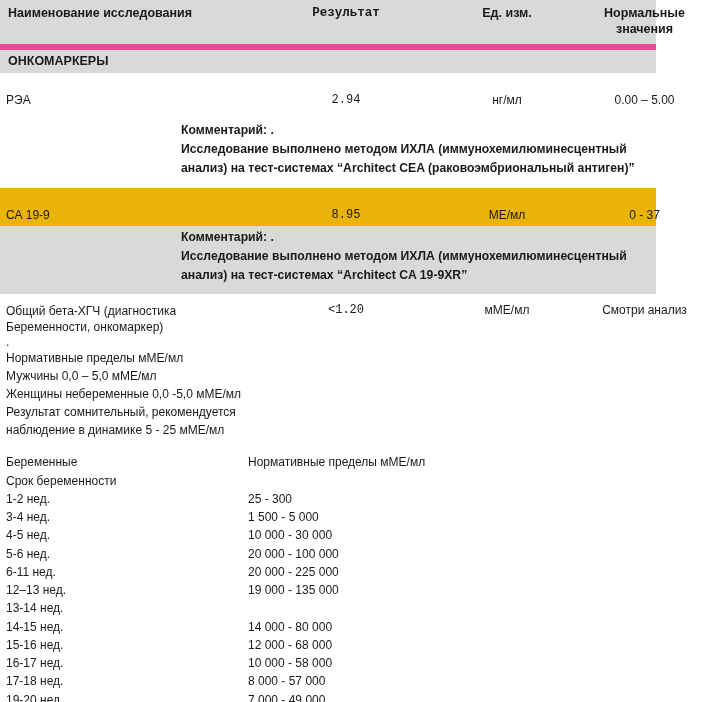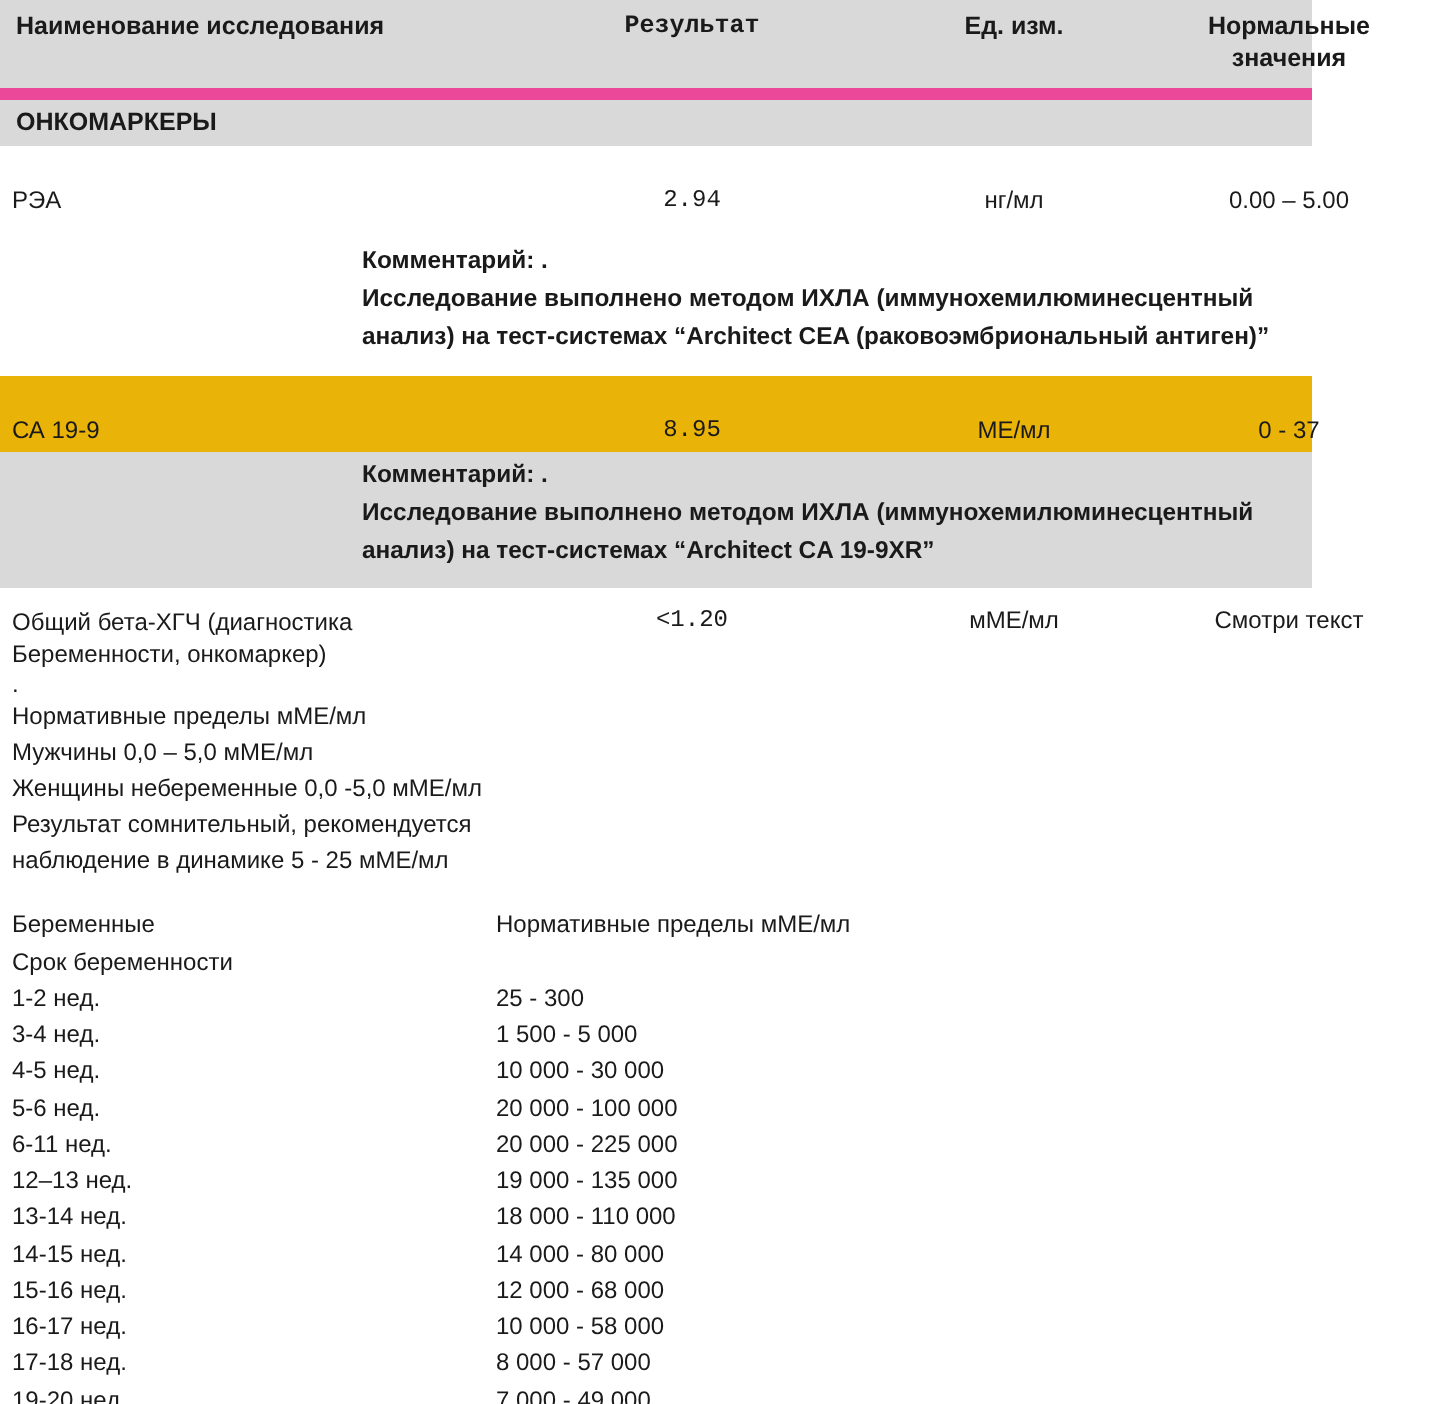--- a/index.html
+++ b/index.html
@@ -141,21 +141,21 @@
     </div>
   </div>
 
   <div class="row hcg">
     <div class="c-name">
       <div>Общий бета-ХГЧ (диагностика</div>
       <div>Беременности, онкомаркер)</div>
     </div>
     <div class="c-res">&lt;1.20</div>
     <div class="c-unit">мМЕ/мл</div>
-    <div class="c-norm">Смотри текст</div>
+    <div class="c-norm">Смотри анализ</div>
   </div>
 
   <div class="freetext">
     <div class="dot">.</div>
     <div class="nowrap">Нормативные пределы мМЕ/мл</div>
     <div class="nowrap">Мужчины    0,0 – 5,0 мМЕ/мл</div>
     <div class="nowrap">Женщины небеременные    0,0 -5,0 мМЕ/мл</div>
     <div class="nowrap">Результат сомнительный, рекомендуется</div>
     <div class="nowrap"> наблюдение в динамике 5 - 25 мМЕ/мл</div>
   </div>
@@ -191,21 +191,20 @@
     <div class="pair">
       <div>6-11 нед.</div>
       <div>20 000 - 225 000</div>
     </div>
     <div class="pair">
       <div>12–13 нед.</div>
       <div>19 000 - 135 000</div>
     </div>
     <div class="pair">
       <div>13-14 нед.</div>
-      <div>18 000 - 110 000</div>
     </div>
     <div class="pair">
       <div>14-15 нед.</div>
       <div>14 000 - 80 000</div>
     </div>
     <div class="pair">
       <div>15-16 нед.</div>
       <div>12 000 - 68 000</div>
     </div>
     <div class="pair">

